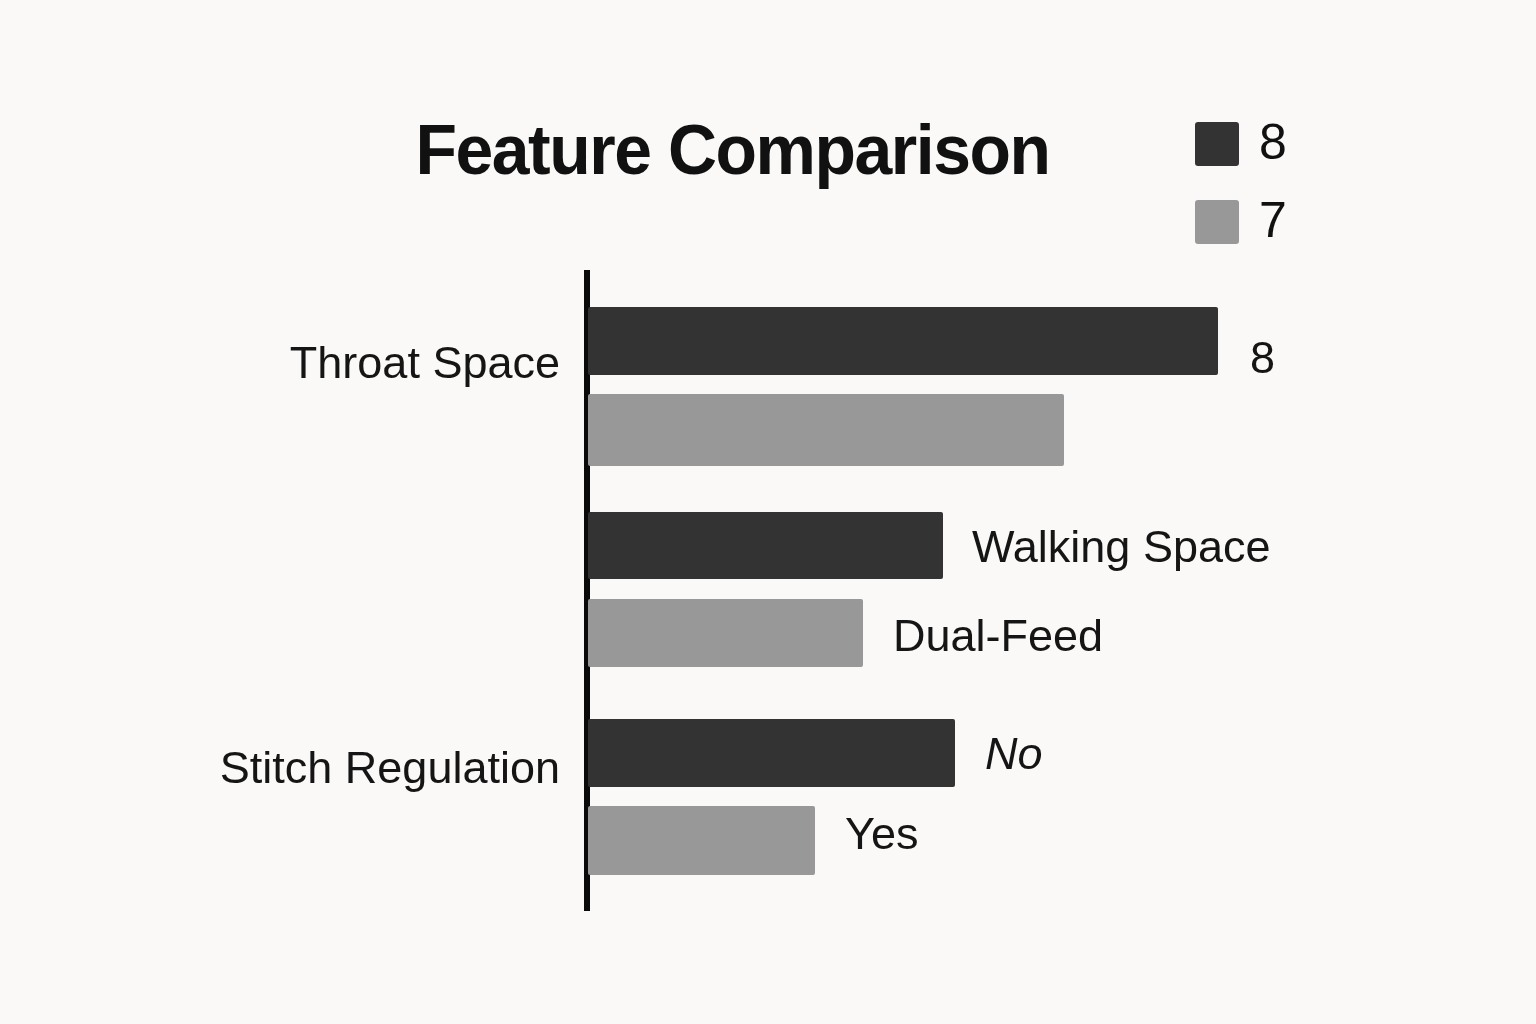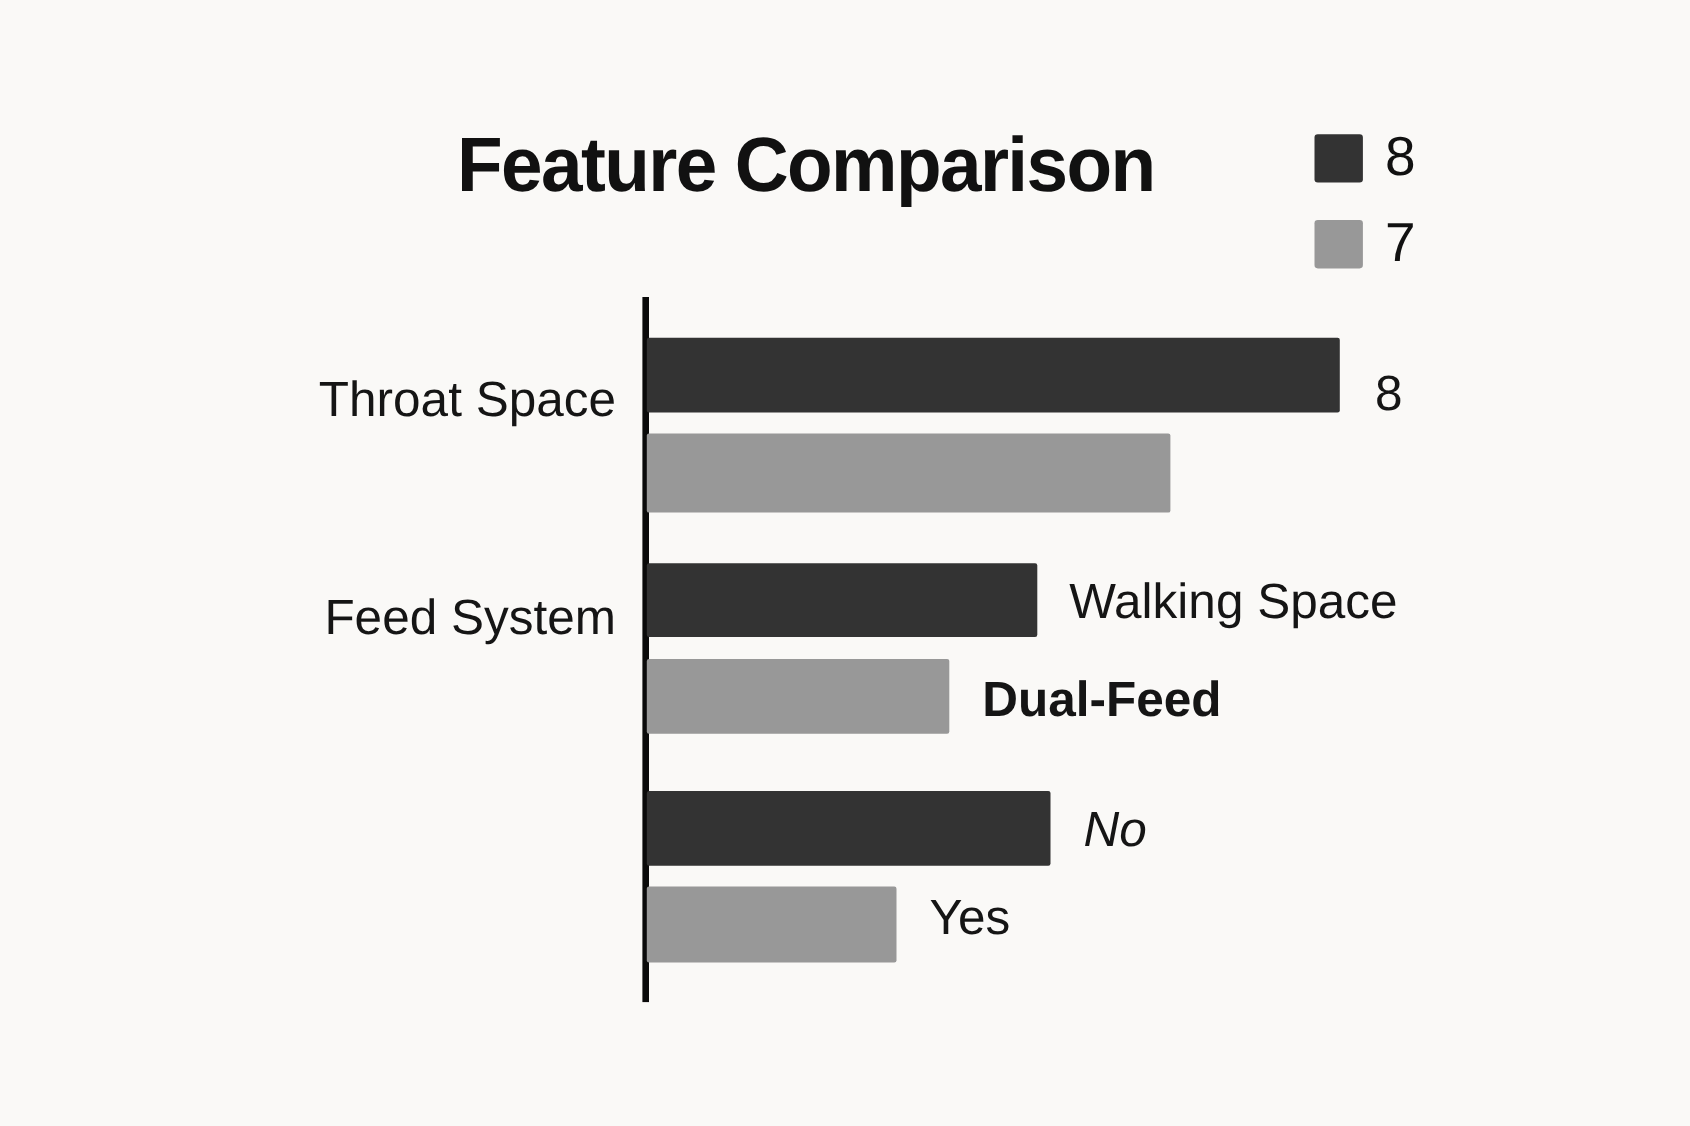--- a/index.html
+++ b/index.html
@@ -138,28 +138,28 @@
   <div id="bars-layer">
 
     <div class="cat-label" style="left:160px; right:auto; width:400px; top:338px;">Throat Space</div>
 
     <div class="bar series-a" style="top: 307px; height: 68px; width: 630px;"></div>
     <div class="bar-value" style="left:1250px; top:333px;">8</div>
 
     <div class="bar series-b" style="top: 394px; height: 72px; width: 476px;"></div>
     <div class="bar-value" style="left:1095px; top:405px;"></div>
 
-    <div class="cat-label" style="left:160px; right:auto; width:400px; top:536px;">Feed System</div>
 
     <div class="bar series-a" style="top: 512px; height: 67px; width: 355px;"></div>
     <div class="bar-value" style="left:972px; top:522px;">Walking Space</div>
 
     <div class="bar series-b" style="top: 599px; height: 68px; width: 275px;"></div>
-    <div class="bar-value" style="left:893px; top:611px;font-weight:bold;">Dual-Feed</div>
+    <div class="bar-value" style="left:893px; top:611px;">Dual-Feed</div>
 
+    <div class="cat-label" style="left:100px; right:auto; width:460px; top:743px;">Stitch Regulation</div>
 
     <div class="bar series-a" style="top: 719px; height: 68px; width: 367px;"></div>
     <div class="bar-value" style="left:985px; top:729px;font-style:italic;">No</div>
 
     <div class="bar series-b" style="top: 806px; height: 69px; width: 227px;"></div>
     <div class="bar-value" style="left:845px; top:809px;">Yes</div>
 
   </div>
 </div>
 

